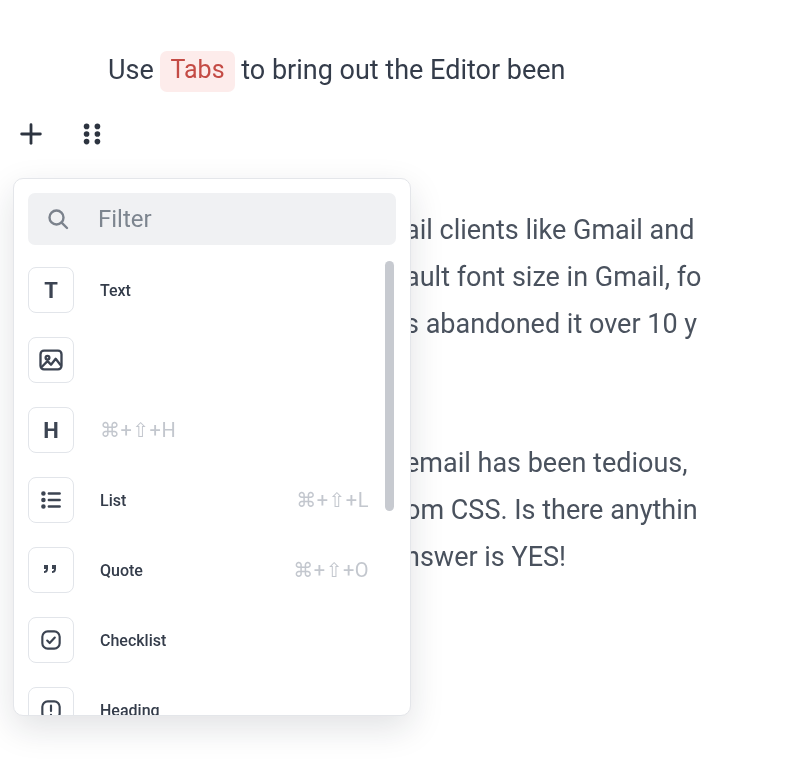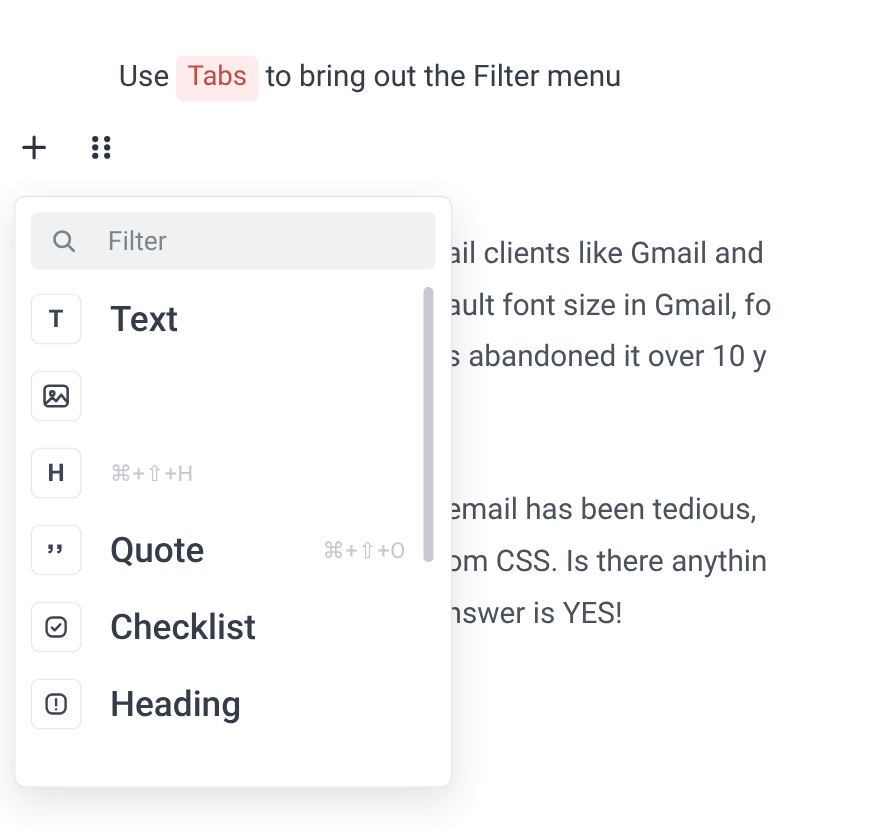--- a/index.html
+++ b/index.html
@@ -75,21 +75,21 @@
       border-radius:8px;
       display:flex; align-items:center; justify-content:center;
       flex:0 0 46px;
       color:#3c4452;
     }
     .item-icon.letter {
       font-weight:700; font-size:22px;
     }
     .item-icon svg {}
     .item-label {
-      font-size:32px; font-weight:500;
+      font-size:16px; font-weight:500;
       color:#343c4a; flex:1;
       white-space:nowrap; overflow:hidden; text-overflow:ellipsis;
     }
     .item-shortcut {
       font-size:20px; color:#c3c7ce; font-weight:400;
       letter-spacing:0.5px;
       padding-right:24px;
     }
 
     .scrollbar {
@@ -107,21 +107,21 @@
     }
     .bg-text .row { display:block; }
     .spacer { height:92px; }
   </style>
 </head>
 <body>
 
 <div class="top-line">
   <span>Use</span>
   <span class="badge">Tabs</span>
-  <span>to bring out the Filter menu</span>
+  <span>to bring out the Editor been</span>
 </div>
 
 <div class="toolbar">
   <span class="tool-btn">
     <svg width="28" height="28" viewBox="0 0 24 24" fill="none" stroke="#2d3440" stroke-width="2.4" stroke-linecap="round">
         <line x1="12" y1="4" x2="12" y2="20"></line>
         <line x1="4" y1="12" x2="20" y2="12"></line>
       </svg>
   </span>
   <span class="tool-btn">
@@ -170,20 +170,34 @@
             <path d="M4 18 l5 -5 l3 3 l4 -5 l4 5"></path>
           </svg>
       </span>
     </div>
 
     <div class="item">
       <span class="item-icon letter">H</span>
       <span class="item-shortcut">⌘+⇧+H</span>
     </div>
 
+    <div class="item">
+      <span class="item-icon">
+        <svg width="26" height="26" viewBox="0 0 24 24" fill="none" stroke="#3c4452" stroke-width="2.2" stroke-linecap="round">
+            <circle cx="5" cy="6" r="1" fill="#3c4452"></circle>
+            <circle cx="5" cy="12" r="1" fill="#3c4452"></circle>
+            <circle cx="5" cy="18" r="1" fill="#3c4452"></circle>
+            <line x1="10" y1="6" x2="20" y2="6"></line>
+            <line x1="10" y1="12" x2="20" y2="12"></line>
+            <line x1="10" y1="18" x2="20" y2="18"></line>
+          </svg>
+      </span>
+      <span class="item-label">List</span>
+      <span class="item-shortcut">⌘+⇧+L</span>
+    </div>
 
     <div class="item">
       <span class="item-icon">
         <svg width="24" height="24" viewBox="0 0 24 24" fill="#3c4452">
             <path d="M5 7 h4 v4 c0 3 -2 4 -4 4 v-2 c1 0 2 -0.5 2 -2 h-2 z"></path>
             <path d="M13 7 h4 v4 c0 3 -2 4 -4 4 v-2 c1 0 2 -0.5 2 -2 h-2 z"></path>
           </svg>
       </span>
       <span class="item-label">Quote</span>
       <span class="item-shortcut">⌘+⇧+O</span>

